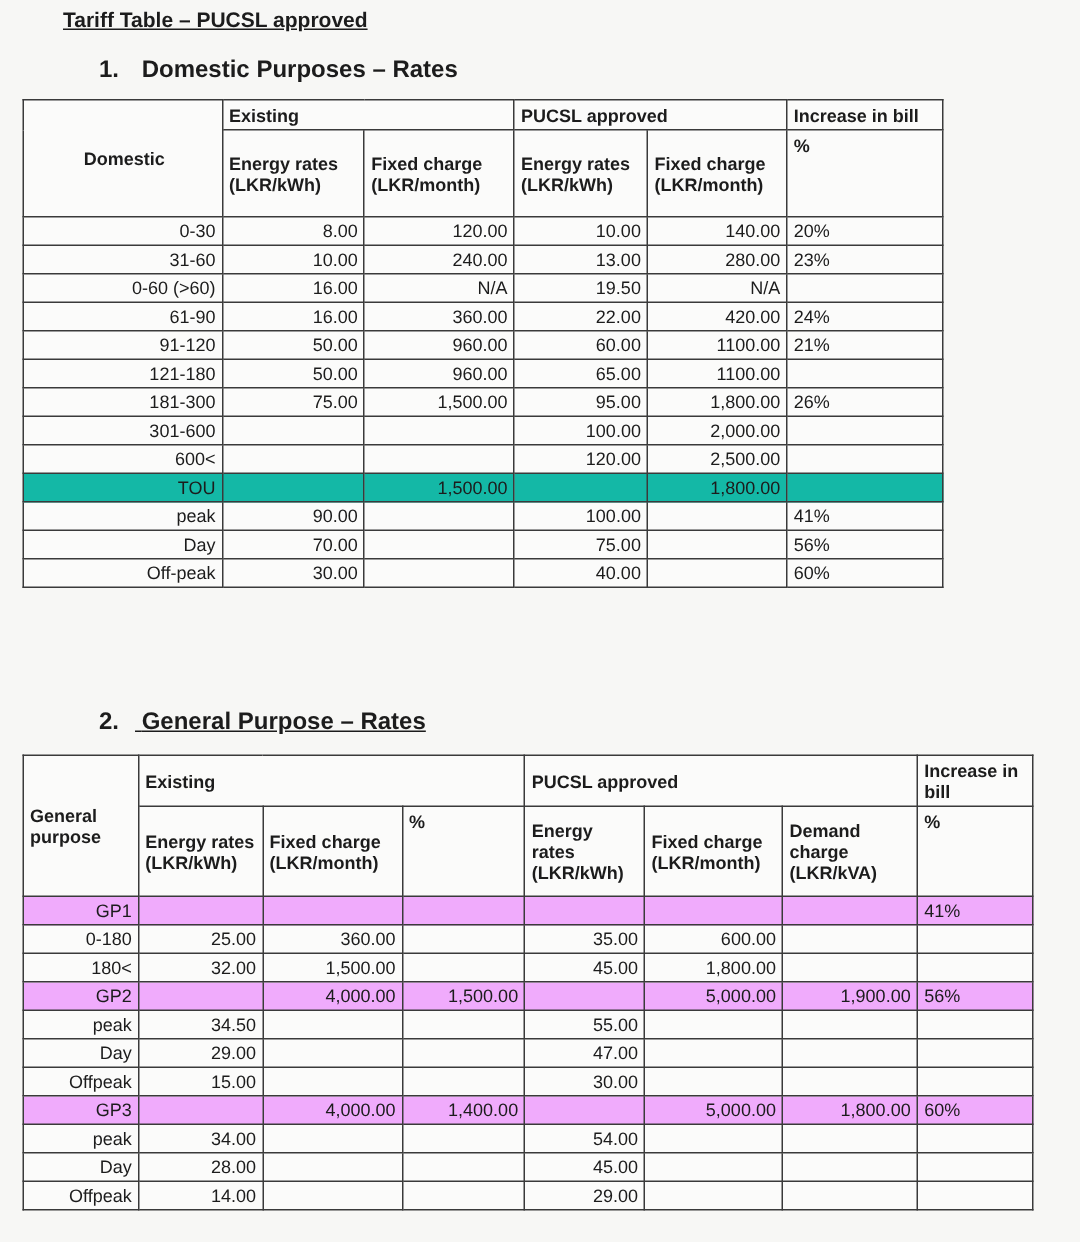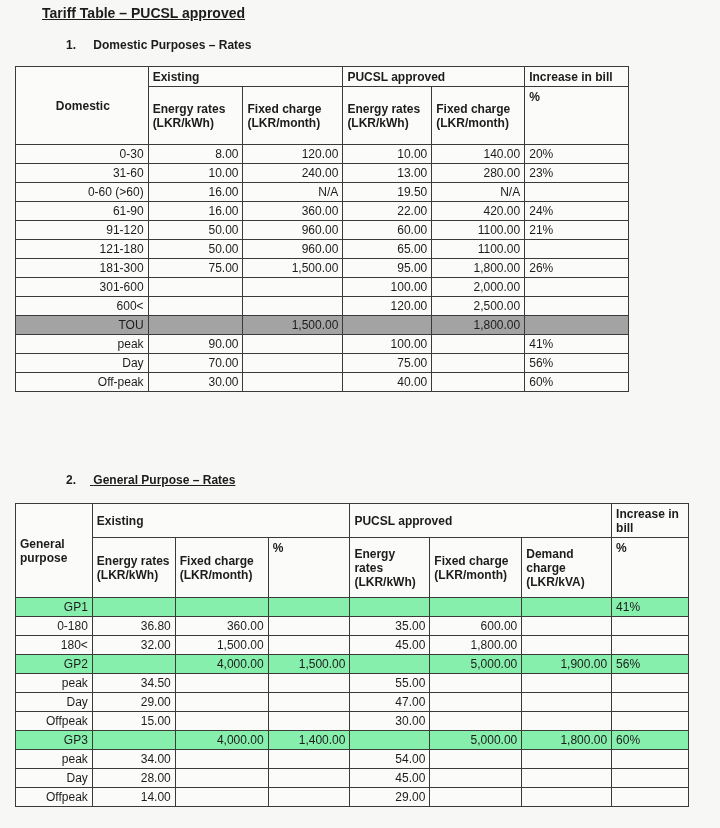--- a/index.html
+++ b/index.html
@@ -8,40 +8,40 @@
     background:#f7f7f5;
     font-family:"Liberation Sans", sans-serif;
     color:#1c1c1c;
     position:relative;
   }
   .doc-title {
     position:absolute; left:42px; top:5px;
     font-size:14px; font-weight:bold; text-decoration:underline;
   }
   .section-title {
-    position:absolute; font-size:12px; font-weight:bold;
+    position:absolute; font-size:16px; font-weight:bold;
   }
   .section-title .num { display:inline-block; width:24px; }
   table {
     position:absolute; border-collapse:collapse;
     background:#fbfbfa;
     font-size:12px;
   }
   td, th {
     border:1px solid #3a3a3a;
     padding:0 4px;
     height:18px;
     line-height:14px;
   }
   th { font-weight:bold; text-align:left; vertical-align:middle; }
   td.lbl { text-align:right;margin-left:40px; }
   td.num { text-align:right; }
   td.pct { text-align:left; }
-  tr.shade td { background:#a3a3a3; }
-  tr.shade-light td { background:#86efac; }
+  tr.shade td { background:#14b8a6; }
+  tr.shade-light td { background:#f0abfc; }
   th.top { vertical-align:top; padding-top:3px; }
   th.left { text-align:center; padding-left:6px; }
 
   #t1 { left:15px; top:66px; width:614px; }
   #t2 { left:15px; top:503px; width:674px; }
 </style>
 </head>
 <body>
 
 <div class="doc-title">Tariff Table – PUCSL approved</div>
@@ -222,21 +222,21 @@
         <td class="num"></td>
         <td class="num"></td>
         <td class="num"></td>
         <td class="num"></td>
         <td class="num"></td>
         <td class="num"></td>
         <td class="pct">41%</td>
       </tr>
       <tr>
         <td class="lbl">0-180</td>
-        <td class="num">36.80</td>
+        <td class="num">25.00</td>
         <td class="num">360.00</td>
         <td class="num"></td>
         <td class="num">35.00</td>
         <td class="num">600.00</td>
         <td class="num"></td>
         <td class="pct"></td>
       </tr>
       <tr>
         <td class="lbl">180&lt;</td>
         <td class="num">32.00</td>

